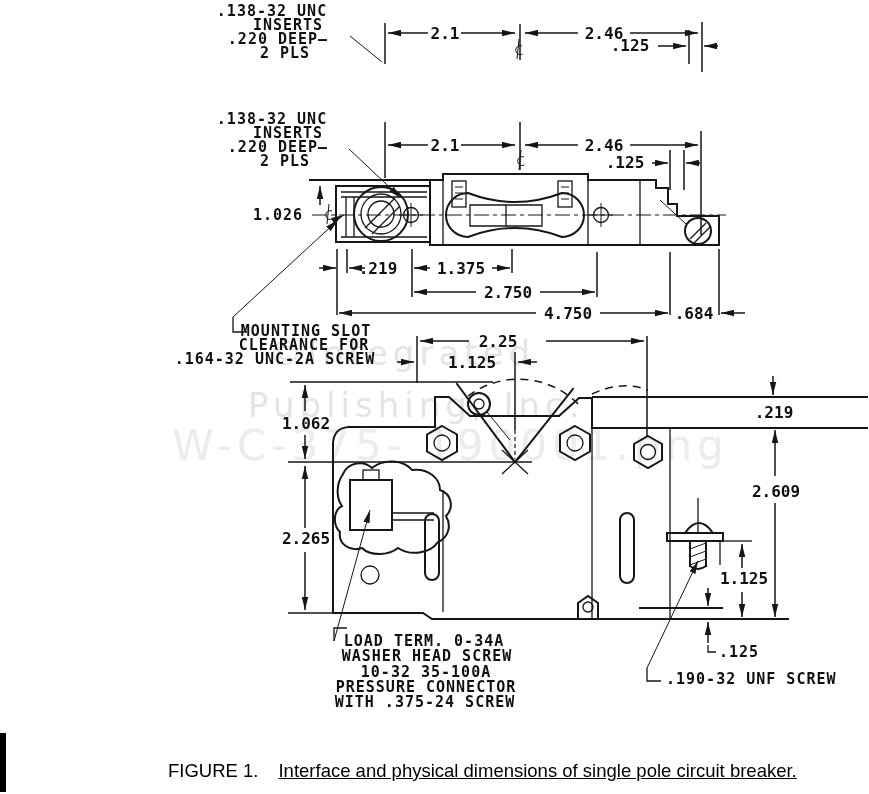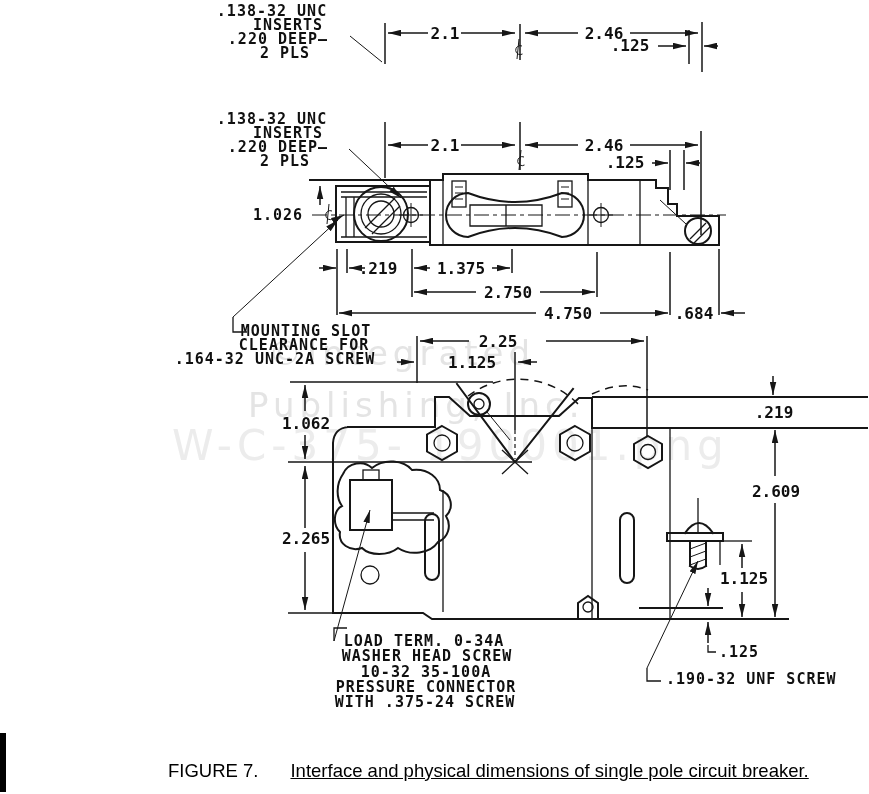--- a/index.html
+++ b/index.html
@@ -14,21 +14,21 @@
   .cl{stroke:#161616;stroke-width:1.2;fill:none;stroke-dasharray:15 4 4 4;}
   .dsh{stroke:#161616;stroke-width:1.5;fill:none;stroke-dasharray:8 6;}
   .dsh2{stroke:#161616;stroke-width:1.2;fill:none;stroke-dasharray:4 3;}
   text.d{font:bold 16px "DejaVu Sans Mono",monospace;fill:#101010;text-anchor:middle;}
   text.lb{font:bold 15px "DejaVu Sans Mono",monospace;fill:#101010;text-anchor:middle;letter-spacing:1px;}
   text.lbs{font:bold 15px "DejaVu Sans Mono",monospace;fill:#101010;text-anchor:start;letter-spacing:1px;}
   text.wm{font:34px "DejaVu Sans",sans-serif;fill:#e4e4e4;letter-spacing:5px;text-anchor:start;}
   text.wm3{font:42px "DejaVu Sans",sans-serif;fill:#ececec;letter-spacing:5px;text-anchor:start;}
   #caption{position:absolute;left:168px;top:760px;width:700px;white-space:nowrap;
            font-family:"Liberation Sans",sans-serif;font-size:18.5px;color:#000;}
-  #caption .u{text-decoration:underline;margin-left:32px;}
+  #caption .u{text-decoration:underline;margin-left:20px;}
   #scanbar{position:absolute;left:0;top:733px;width:6px;height:59px;background:#000;}
 </style>
 </head>
 <body>
 
 <div id="stage">
 
 <svg width="869" height="758" viewBox="0 0 869 758">
   <defs>
     <marker id="ar" viewBox="0 0 12 6" refX="12" refY="3" markerWidth="13" markerHeight="7" markerUnits="userSpaceOnUse" orient="auto">
@@ -249,16 +249,16 @@
 
     <path class="tn" d="M 647 668 V 681 H 661"></path>
     <path class="thin" d="M 647 668 L 698 561" marker-end="url(#ar)"></path>
     <text class="lbs" x="666" y="684">.190-32 UNF SCREW</text>
   </g>
 </svg>
 
 <div id="scanbar"></div>
 
 <div id="caption">
-  <span>FIGURE 7.</span><span class="u">Interface and physical dimensions of single pole circuit breaker.</span>
+  <span>FIGURE 1.</span><span class="u">Interface and physical dimensions of single pole circuit breaker.</span>
 </div>
 
 </div>
 
 </body></html>

